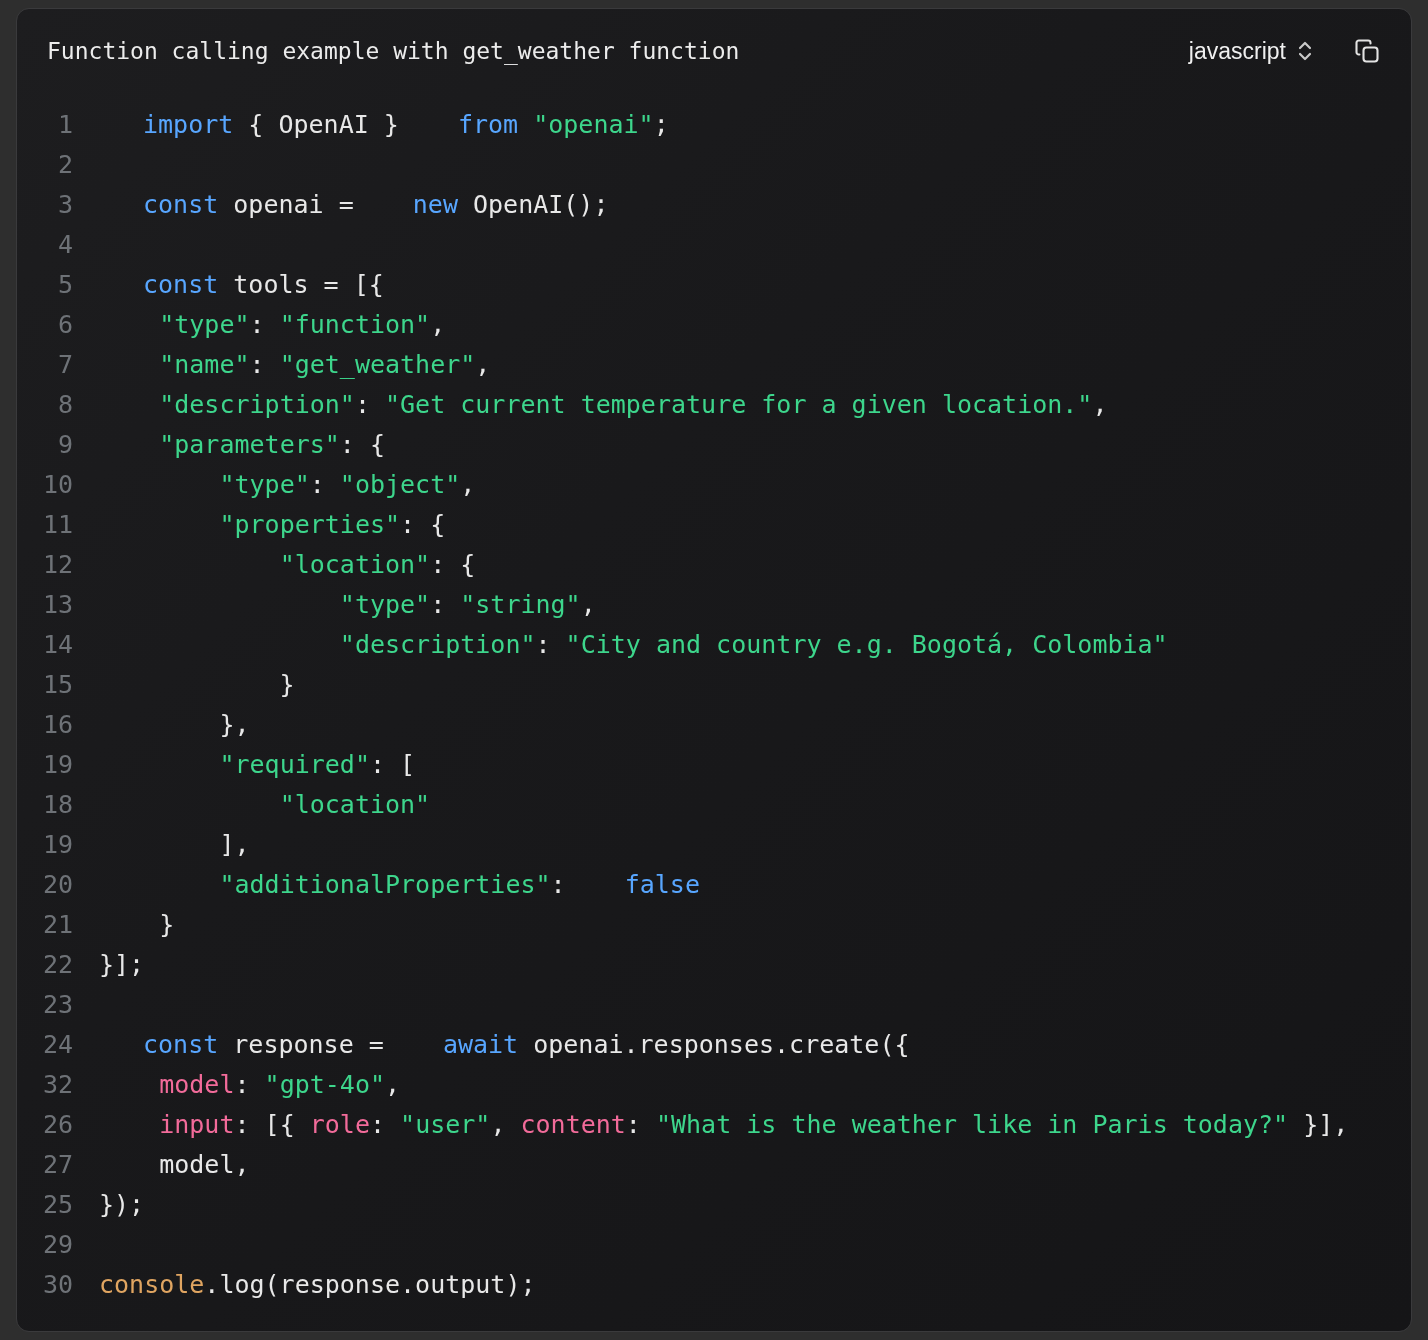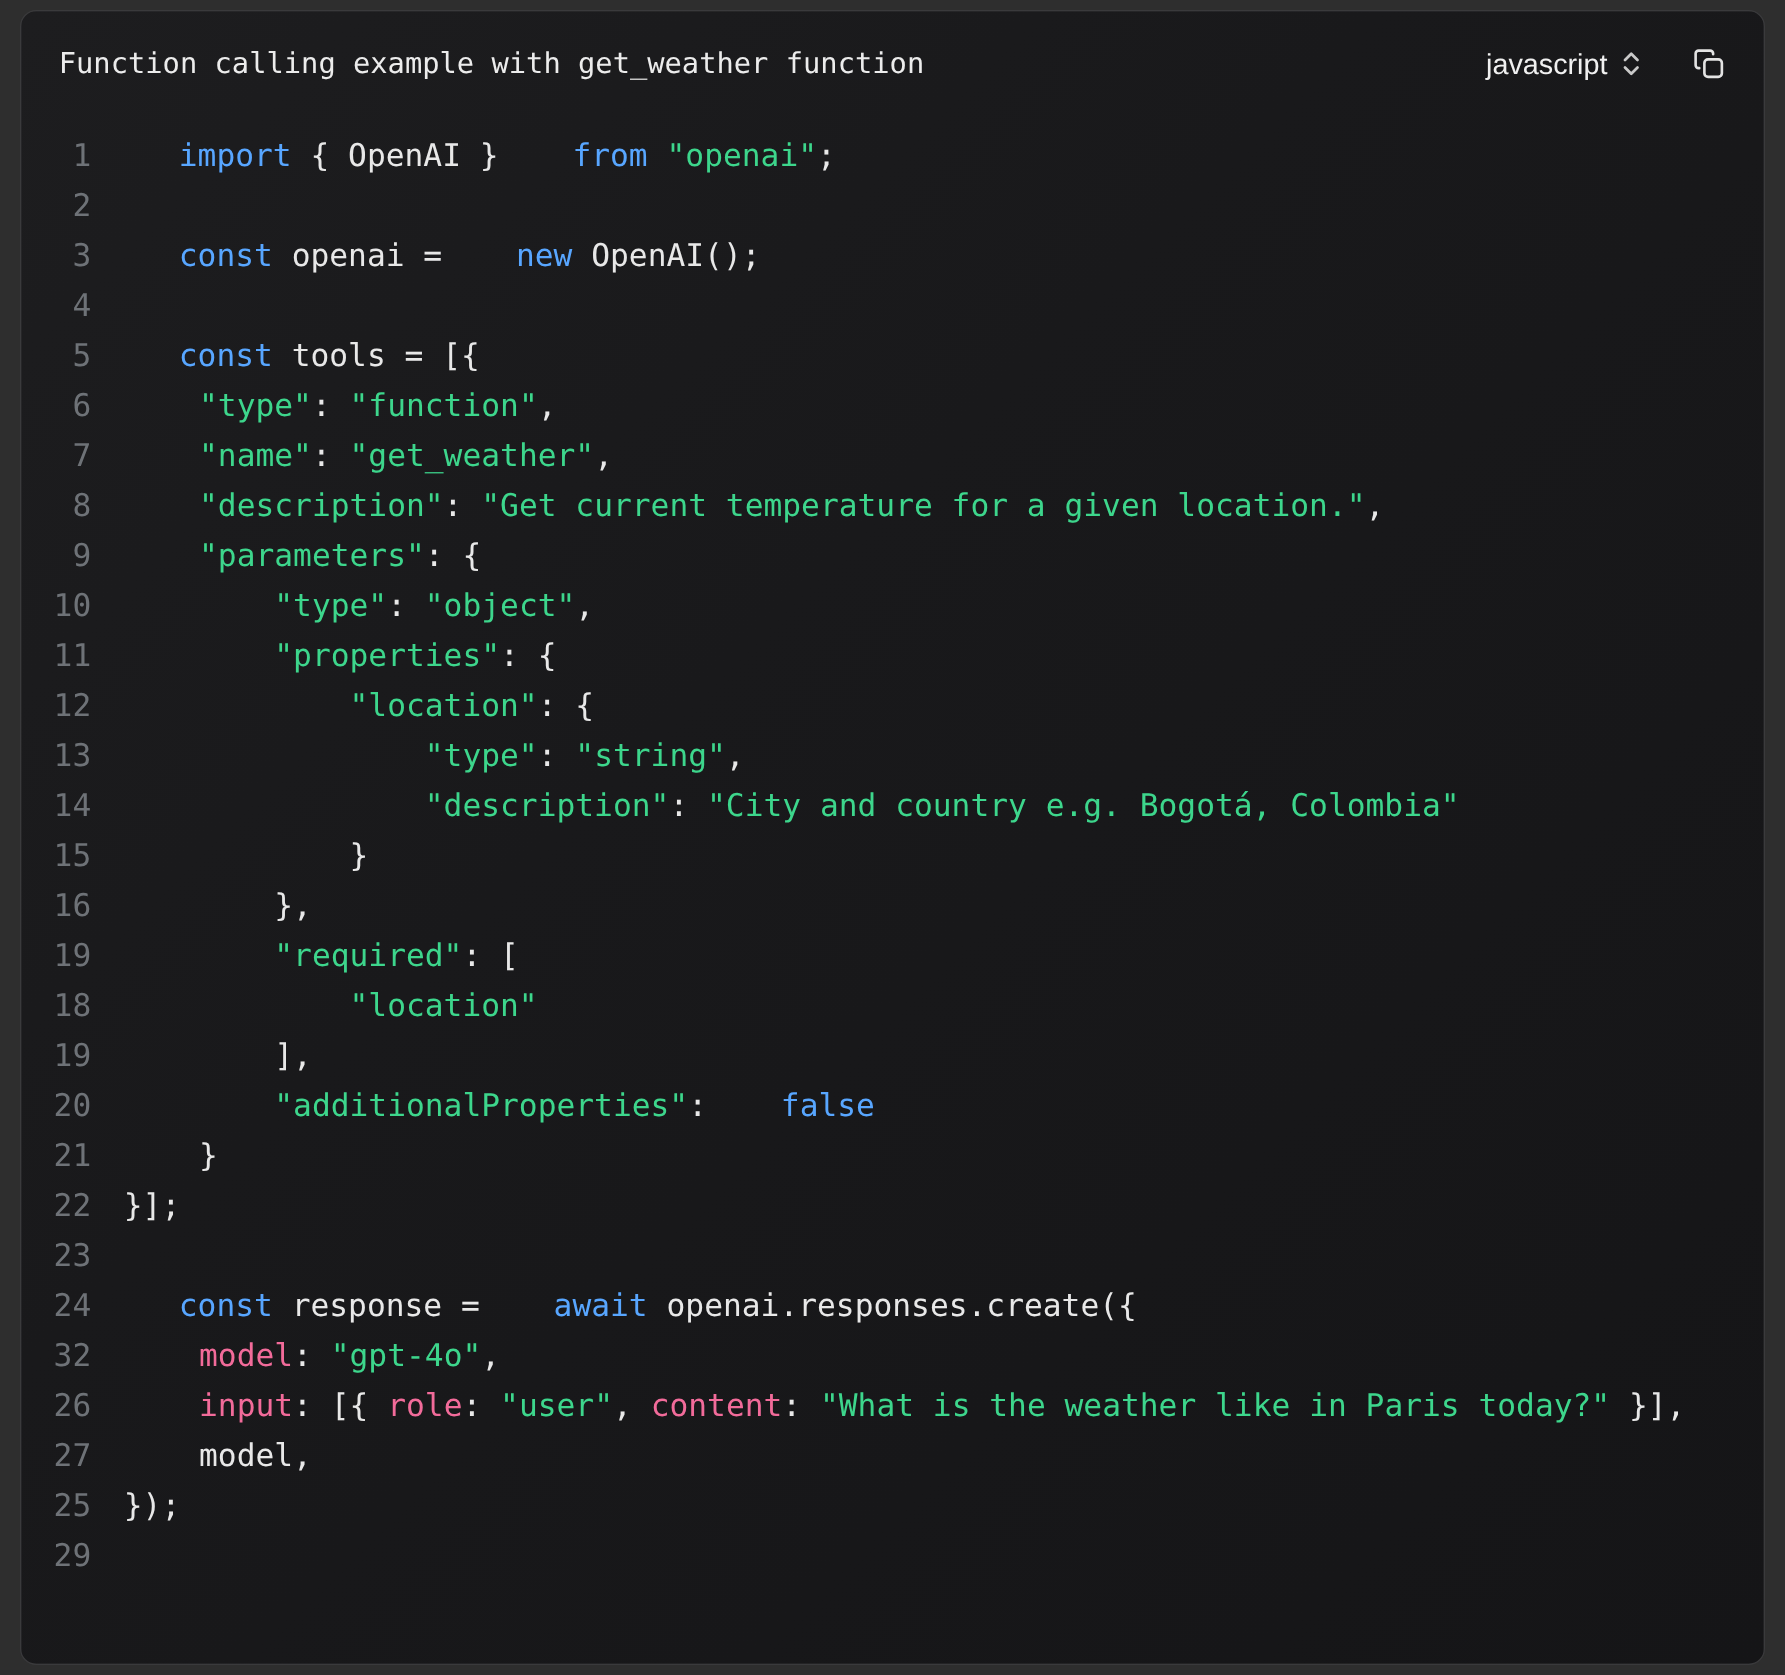--- a/index.html
+++ b/index.html
@@ -237,15 +237,19 @@
           <span class="lc"><span class="tok-pln">    model,</span></span>
         </div>
         <div class="line">
           <span class="ln">25</span>
           <span class="lc"><span class="tok-pln">});</span></span>
         </div>
         <div class="line">
           <span class="ln">29</span>
           <span class="lc"></span>
         </div>
+        <div class="line">
+          <span class="ln">30</span>
+          <span class="lc"><span class="tok-fn">console</span><span class="tok-pln">.log(response.output);</span></span>
+        </div>
       </div>
   </div>
 </div>
 
 </body></html>

